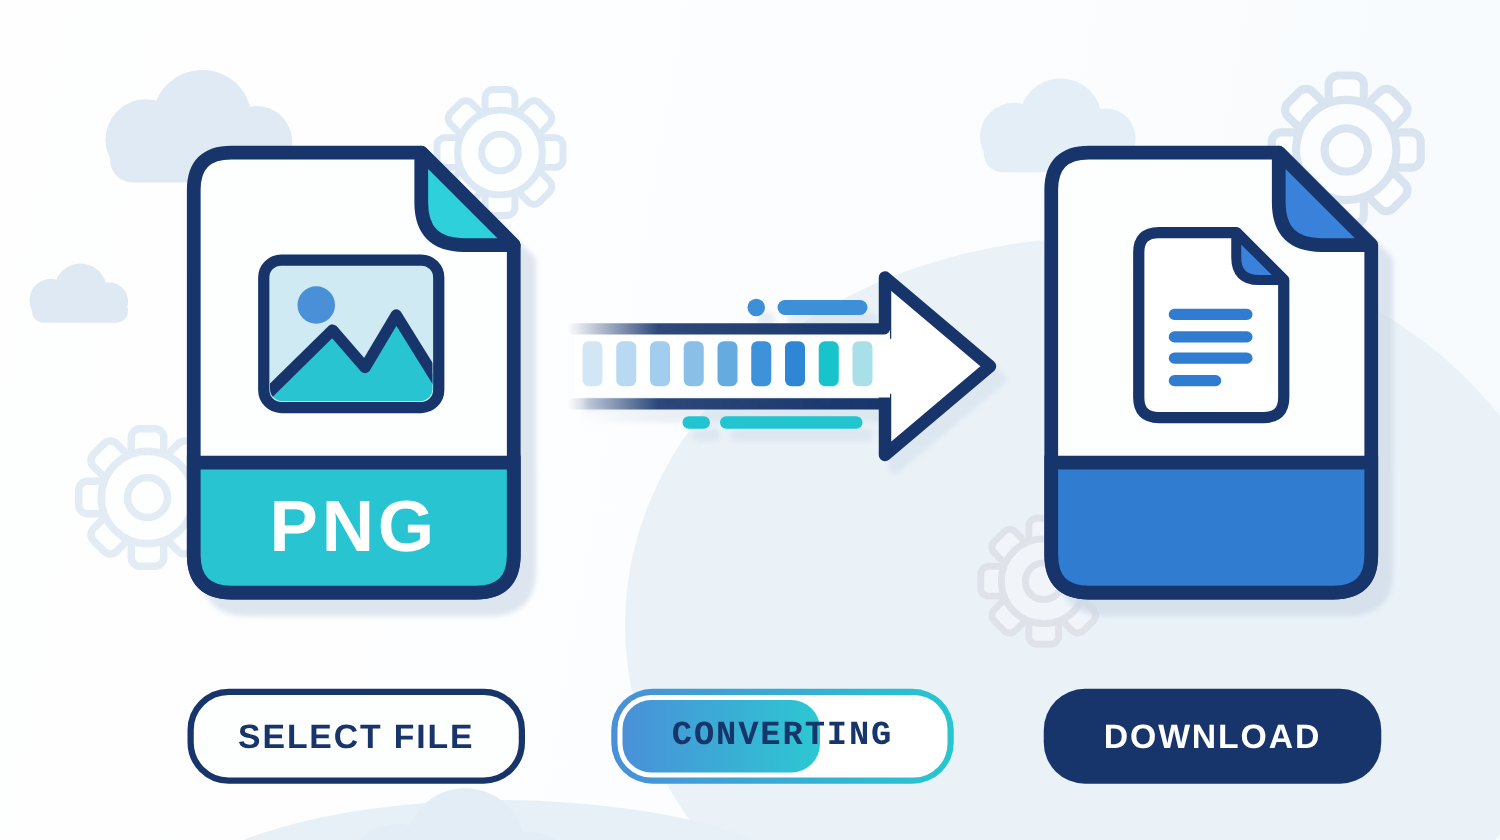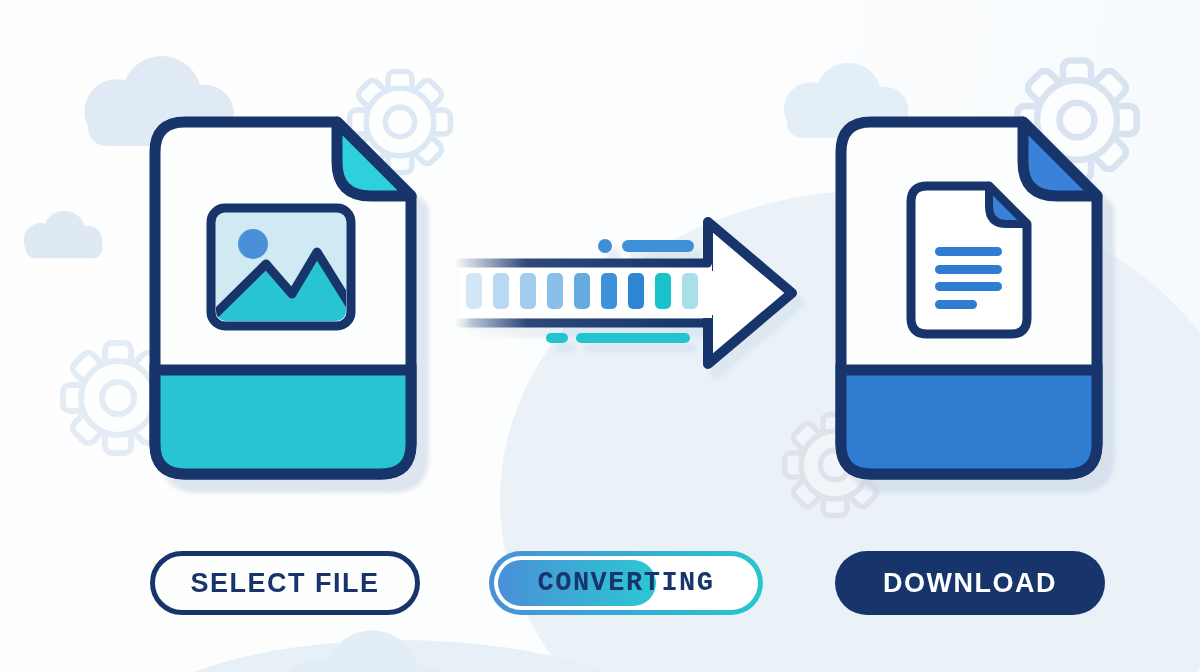--- a/index.html
+++ b/index.html
@@ -20,21 +20,21 @@
   .card-shadow{filter:drop-shadow(12px 13px 2px rgba(200,214,228,0.6));}
   .band-label{position:absolute;z-index:4;width:276px;height:102px;display:flex;align-items:center;justify-content:center;
     color:#ffffff;font-size:58px;font-weight:700;letter-spacing:3px;}
 
   
   .arrow-shadow{filter:drop-shadow(8px 10px 2px rgba(203,217,230,0.45));}
   #bars{position:absolute;left:466px;top:273px;height:36px;display:flex;gap:11px;z-index:3;}
   .pbar{width:16px;height:36px;border-radius:5px;}
 
   
-  .btn{position:absolute;top:551px;height:64px;z-index:4;display:flex;align-items:center;justify-content:center;
+  .btn{position:absolute;top:551px;height:76px;z-index:4;display:flex;align-items:center;justify-content:center;
     box-sizing:border-box;border-radius:33px;font-weight:700;font-size:27px;letter-spacing:1.5px;cursor:pointer;}
   .btn-outline{left:150px;width:270px;background:#fdfefe;border:5px solid var(--navy,#17356b);color:var(--navy,#17356b);}
   .btn-progress{left:489px;width:274px;padding:5px;background:linear-gradient(90deg,#4a90d8,#26c6d0);font-family:Liberation Mono, monospace;}
   .btn-progress-inner{position:relative;width:100%;height:100%;background:#ffffff;border-radius:27px;overflow:hidden;}
   .progress-fill{position:absolute;left:4px;top:4px;bottom:4px;width:60%;border-radius:23px;
     background:linear-gradient(90deg,#4a90d8,#2cc8d2);}
   .progress-label{position:absolute;inset:0;display:flex;align-items:center;justify-content:center;
     color:var(--navy,#17356b);font-weight:700;font-size:27px;letter-spacing:1.5px;}
   .btn-solid{left:835px;width:270px;background:var(--navy,#1b3a6b);color:#ffffff;border:none;}
 </style>
@@ -177,20 +177,21 @@
             <rect x="71" y="101" width="130" height="108" rx="10"></rect>
           </clipPath>
         </defs>
       <rect x="66" y="96" width="140" height="118" rx="14" style="fill:var(--image-bg,#cfeaf3);stroke:var(--navy,#17356b);" stroke-width="9"></rect>
       <circle cx="108" cy="132" r="15" style="fill:var(--sun-blue,#4a90d9);"></circle>
       <g clip-path="url(#imgclip)">
         <path d="M 58 214 L 121 152 L 147 182 L 172 140 L 218 214 Z" style="fill:var(--teal-band,#28c4d2);stroke:var(--navy,#17356b);" stroke-width="9" stroke-linejoin="round"></path>
       </g>
     </g>
   </svg>
+  <div class="band-label" style="left:145px;top:370px;">PNG</div>
 
   <svg class="layer3 card-shadow" style="left:831px;top:112px;" width="276" height="372" viewBox="0 0 276 372">
     <path d="M 40 10 H 192 L 266 84 V 332 Q 266 362 236 362 H 40 Q 10 362 10 332 V 40 Q 10 10 40 10 Z" fill="#fdfefe" style="stroke:var(--navy,#17356b);" stroke-width="11" stroke-linejoin="round"></path>
     <path d="M 10 258 H 266 V 332 Q 266 362 236 362 H 40 Q 10 362 10 332 Z" style="fill:var(--blue-band,#2f7cd1);stroke:var(--navy,#17356b);" stroke-width="11"></path>
     <path d="M 192 10 L 192 50 Q 192 84 226 84 L 266 84 Z" style="fill:var(--blue-fold,#3a82d9);stroke:var(--navy,#17356b);" stroke-width="11" stroke-linejoin="round"></path>
     <g>
       <path d="M 96 74 H 158 L 196 112 V 206 Q 196 222 180 222 H 96 Q 80 222 80 206 V 90 Q 80 74 96 74 Z" fill="#ffffff" style="stroke:var(--navy,#17356b);" stroke-width="9" stroke-linejoin="round"></path>
       <path d="M 158 74 V 94 Q 158 112 176 112 H 196 Z" style="fill:var(--blue-fold,#3a82d9);stroke:var(--navy,#17356b);" stroke-width="8" stroke-linejoin="round"></path>
       <rect x="104" y="135" width="67" height="9" rx="4.5" style="fill:var(--blue-band,#2f7cd1);"></rect>
       <rect x="104" y="153" width="67" height="9" rx="4.5" style="fill:var(--blue-band,#2f7cd1);"></rect>

